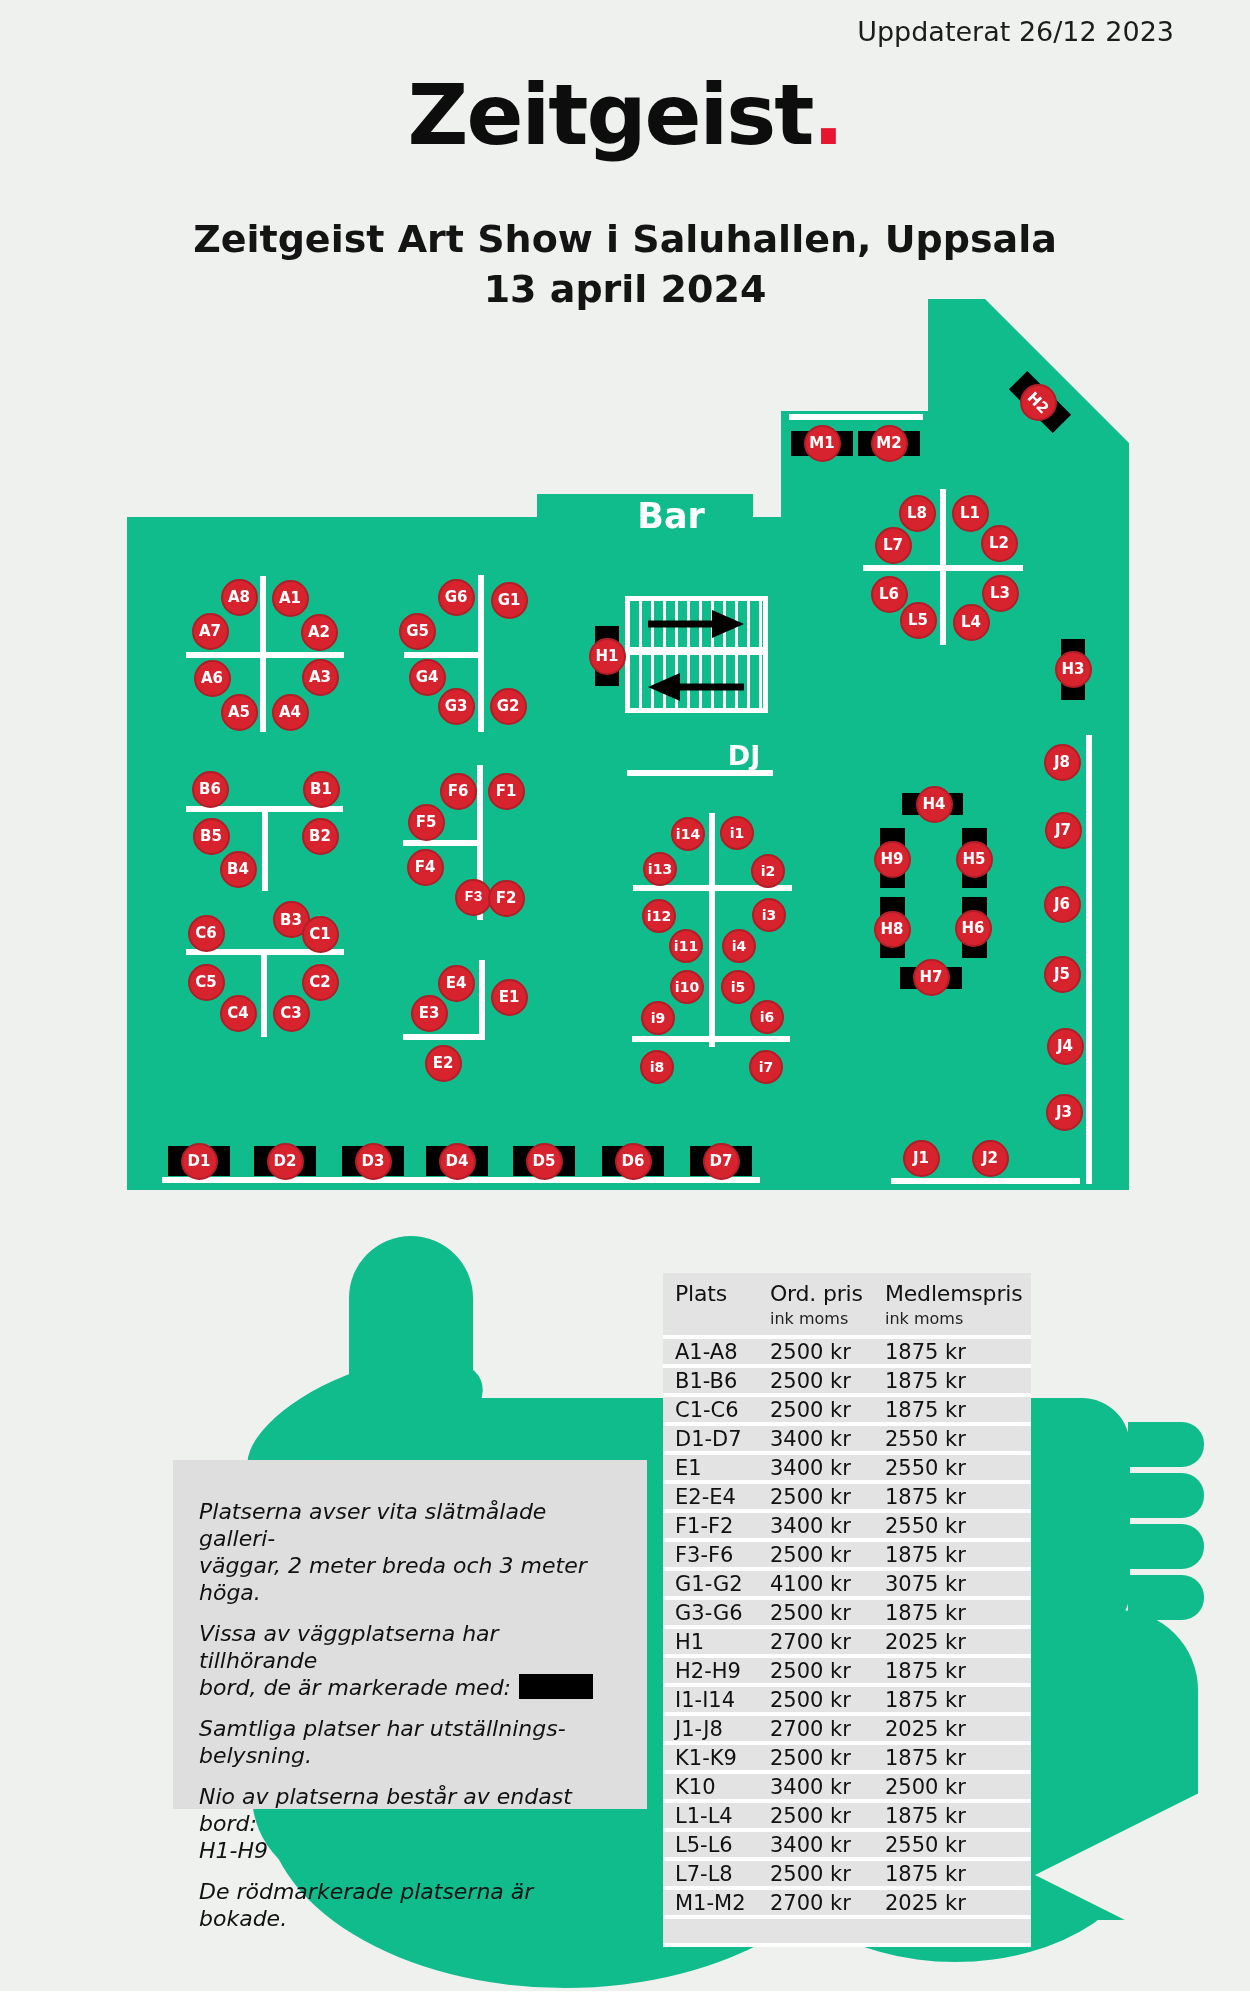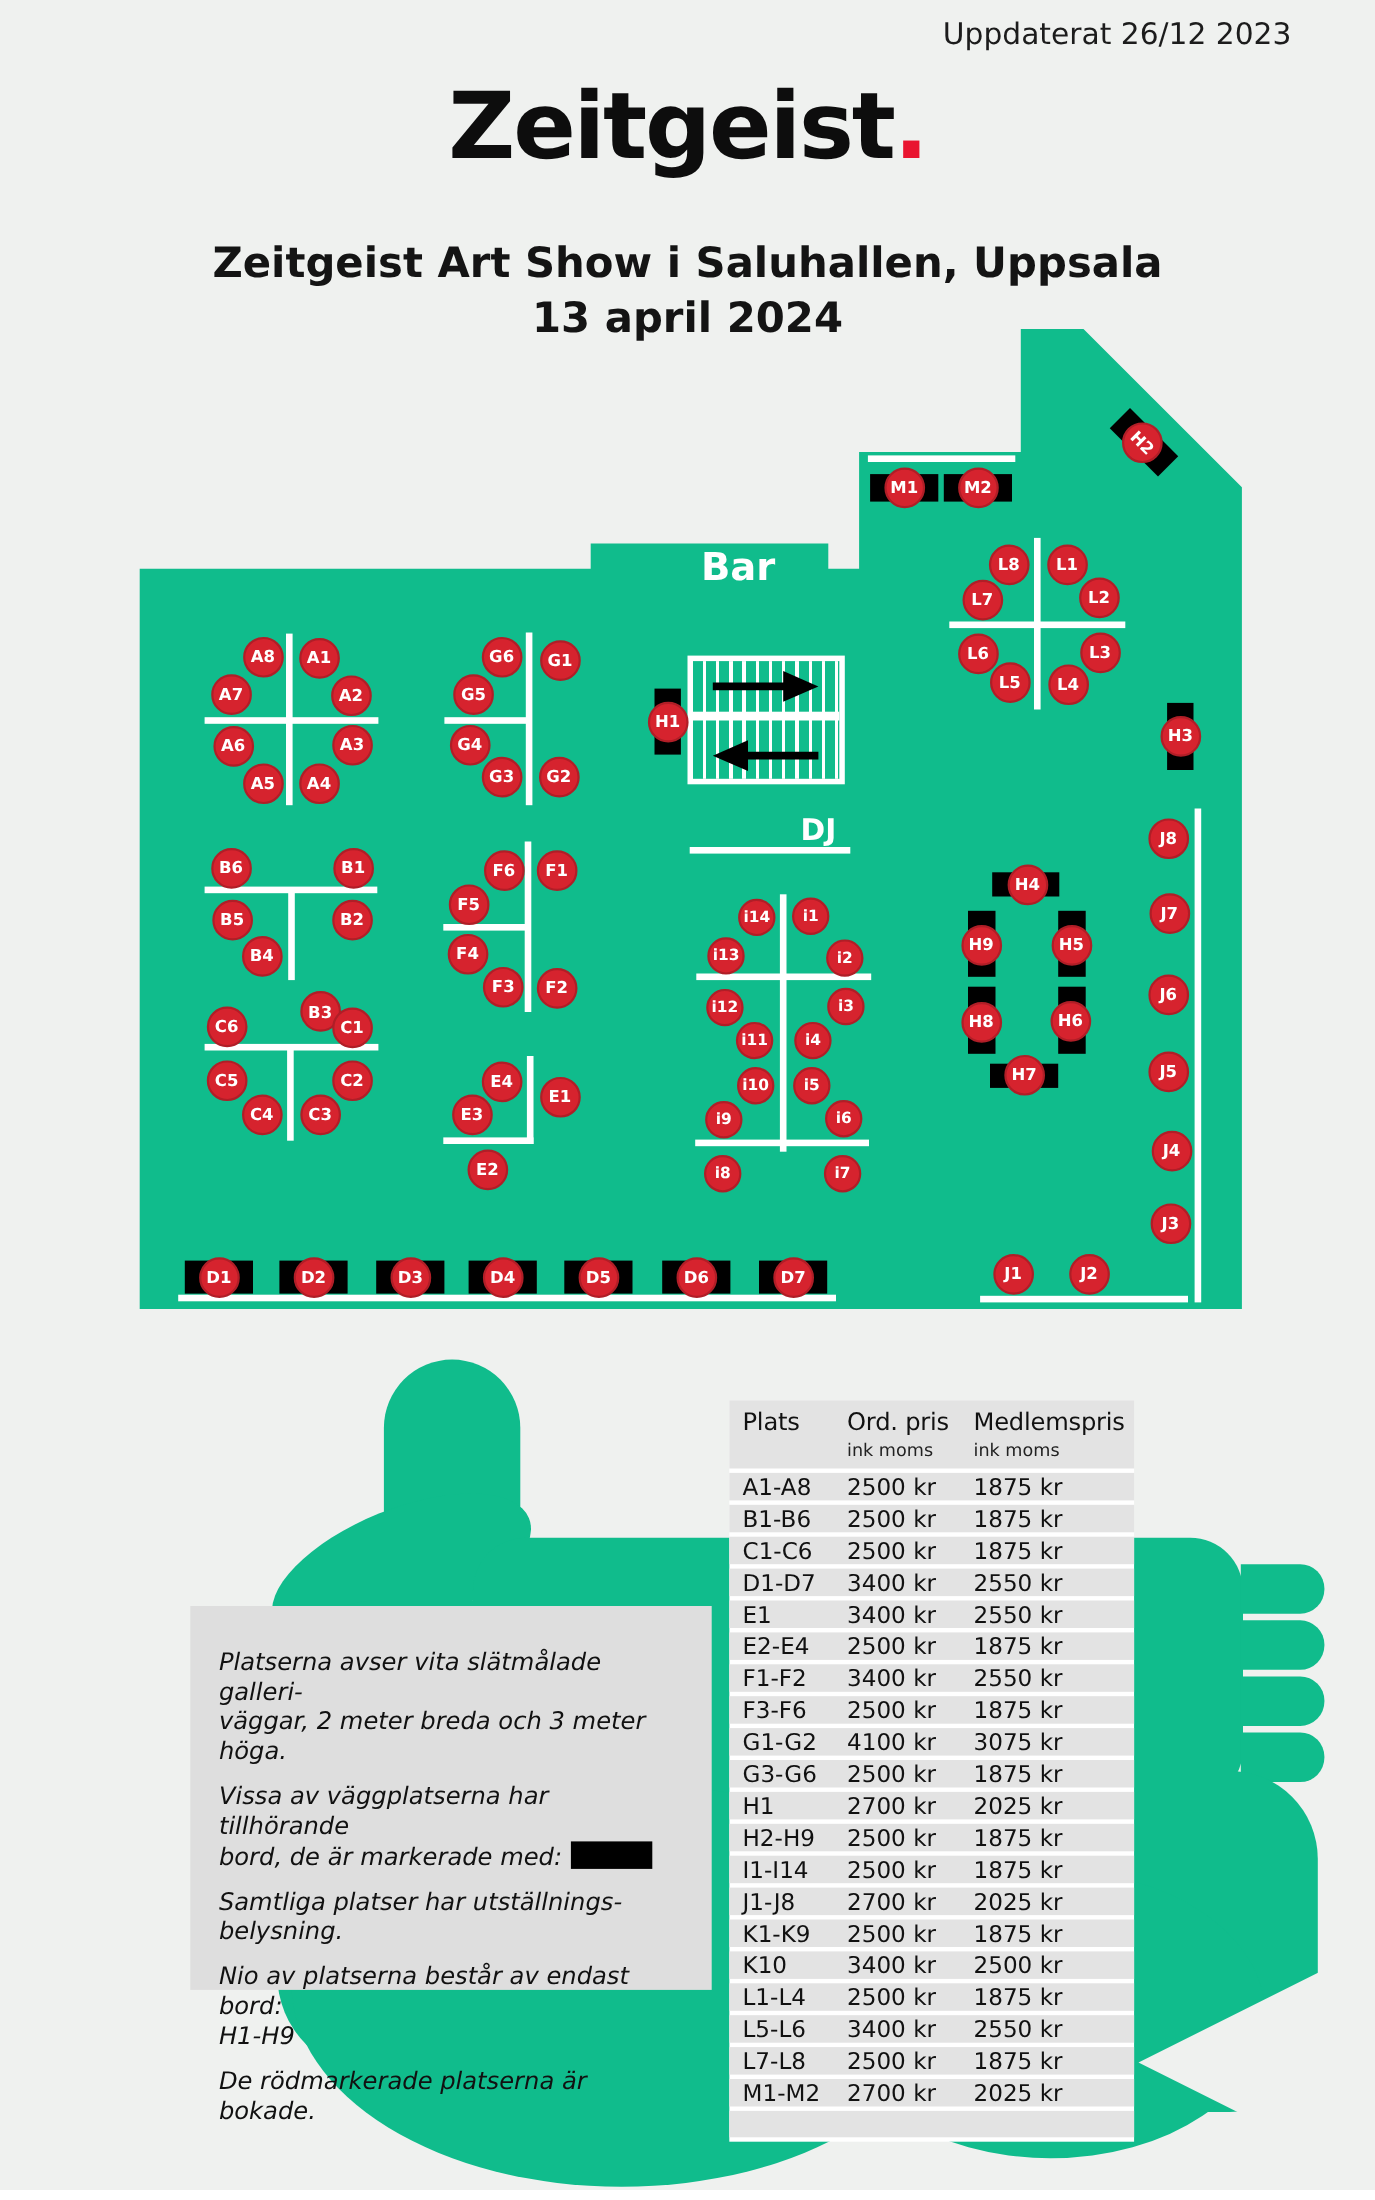--- a/index.html
+++ b/index.html
@@ -158,41 +158,41 @@
         <div class="seat" style="left: 220.5px; top: 578.5px;">A8</div>
         <div class="seat" style="left: 271.5px; top: 579.5px;">A1</div>
         <div class="seat" style="left: 191.5px; top: 612.5px;">A7</div>
         <div class="seat" style="left: 300.5px; top: 613.5px;">A2</div>
         <div class="seat" style="left: 193.5px; top: 659.5px;">A6</div>
         <div class="seat" style="left: 301.5px; top: 658.5px;">A3</div>
         <div class="seat" style="left: 220.5px; top: 693.5px;">A5</div>
         <div class="seat" style="left: 271.5px; top: 693.5px;">A4</div>
         <div class="seat" style="left: 437.5px; top: 578.5px;">G6</div>
         <div class="seat" style="left: 490.5px; top: 581.5px;">G1</div>
-        <div class="seat" style="left: 412px; top: 612.5px; text-align: right;">G5</div>
+        <div class="seat" style="left: 399px; top: 612.5px; text-align: right;">G5</div>
         <div class="seat" style="left: 408.5px; top: 658.5px;">G4</div>
         <div class="seat" style="left: 437.5px; top: 687.5px;">G3</div>
         <div class="seat" style="left: 489.5px; top: 687.5px;">G2</div>
         <div class="seat" style="left: 191.5px; top: 770.5px;">B6</div>
         <div class="seat" style="left: 302.5px; top: 770.5px;">B1</div>
         <div class="seat" style="left: 192.5px; top: 817.5px;">B5</div>
         <div class="seat" style="left: 301.5px; top: 817.5px;">B2</div>
         <div class="seat" style="left: 219.5px; top: 850.5px;">B4</div>
         <div class="seat" style="left: 272.5px; top: 901px;">B3</div>
         <div class="seat" style="left: 187.5px; top: 914.5px;">C6</div>
         <div class="seat" style="left: 301.5px; top: 915.5px;">C1</div>
         <div class="seat" style="left: 187.5px; top: 963.5px;">C5</div>
         <div class="seat" style="left: 301.5px; top: 963.5px;">C2</div>
         <div class="seat" style="left: 219.5px; top: 994.5px;">C4</div>
         <div class="seat" style="left: 272.5px; top: 994.5px;">C3</div>
         <div class="seat" style="left: 439.5px; top: 772.5px;">F6</div>
         <div class="seat" style="left: 487.5px; top: 772.5px;">F1</div>
         <div class="seat" style="left: 407.5px; top: 803.5px;">F5</div>
         <div class="seat" style="left: 406.5px; top: 848.5px;">F4</div>
-        <div class="seat" style="left: 439px; top: 878.5px;">F3</div>
+        <div class="seat" style="left: 455px; top: 878.5px; font-family: Liberation Mono, monospace;">F3</div>
         <div class="seat" style="left: 487.5px; top: 879.5px;">F2</div>
         <div class="seat" style="left: 437.5px; top: 964.5px;">E4</div>
         <div class="seat" style="left: 490.5px; top: 978.5px;">E1</div>
         <div class="seat" style="left: 410.5px; top: 994.5px;">E3</div>
         <div class="seat" style="left: 424.5px; top: 1044.5px;">E2</div>
         <div class="seat sm" style="left: 671px; top: 817px;">i14</div>
         <div class="seat sm" style="left: 720px; top: 816px;">i1</div>
         <div class="seat sm" style="left: 643px; top: 852px;">i13</div>
         <div class="seat sm" style="left: 751px; top: 854px;">i2</div>
         <div class="seat sm" style="left: 642px; top: 899px;">i12</div>

